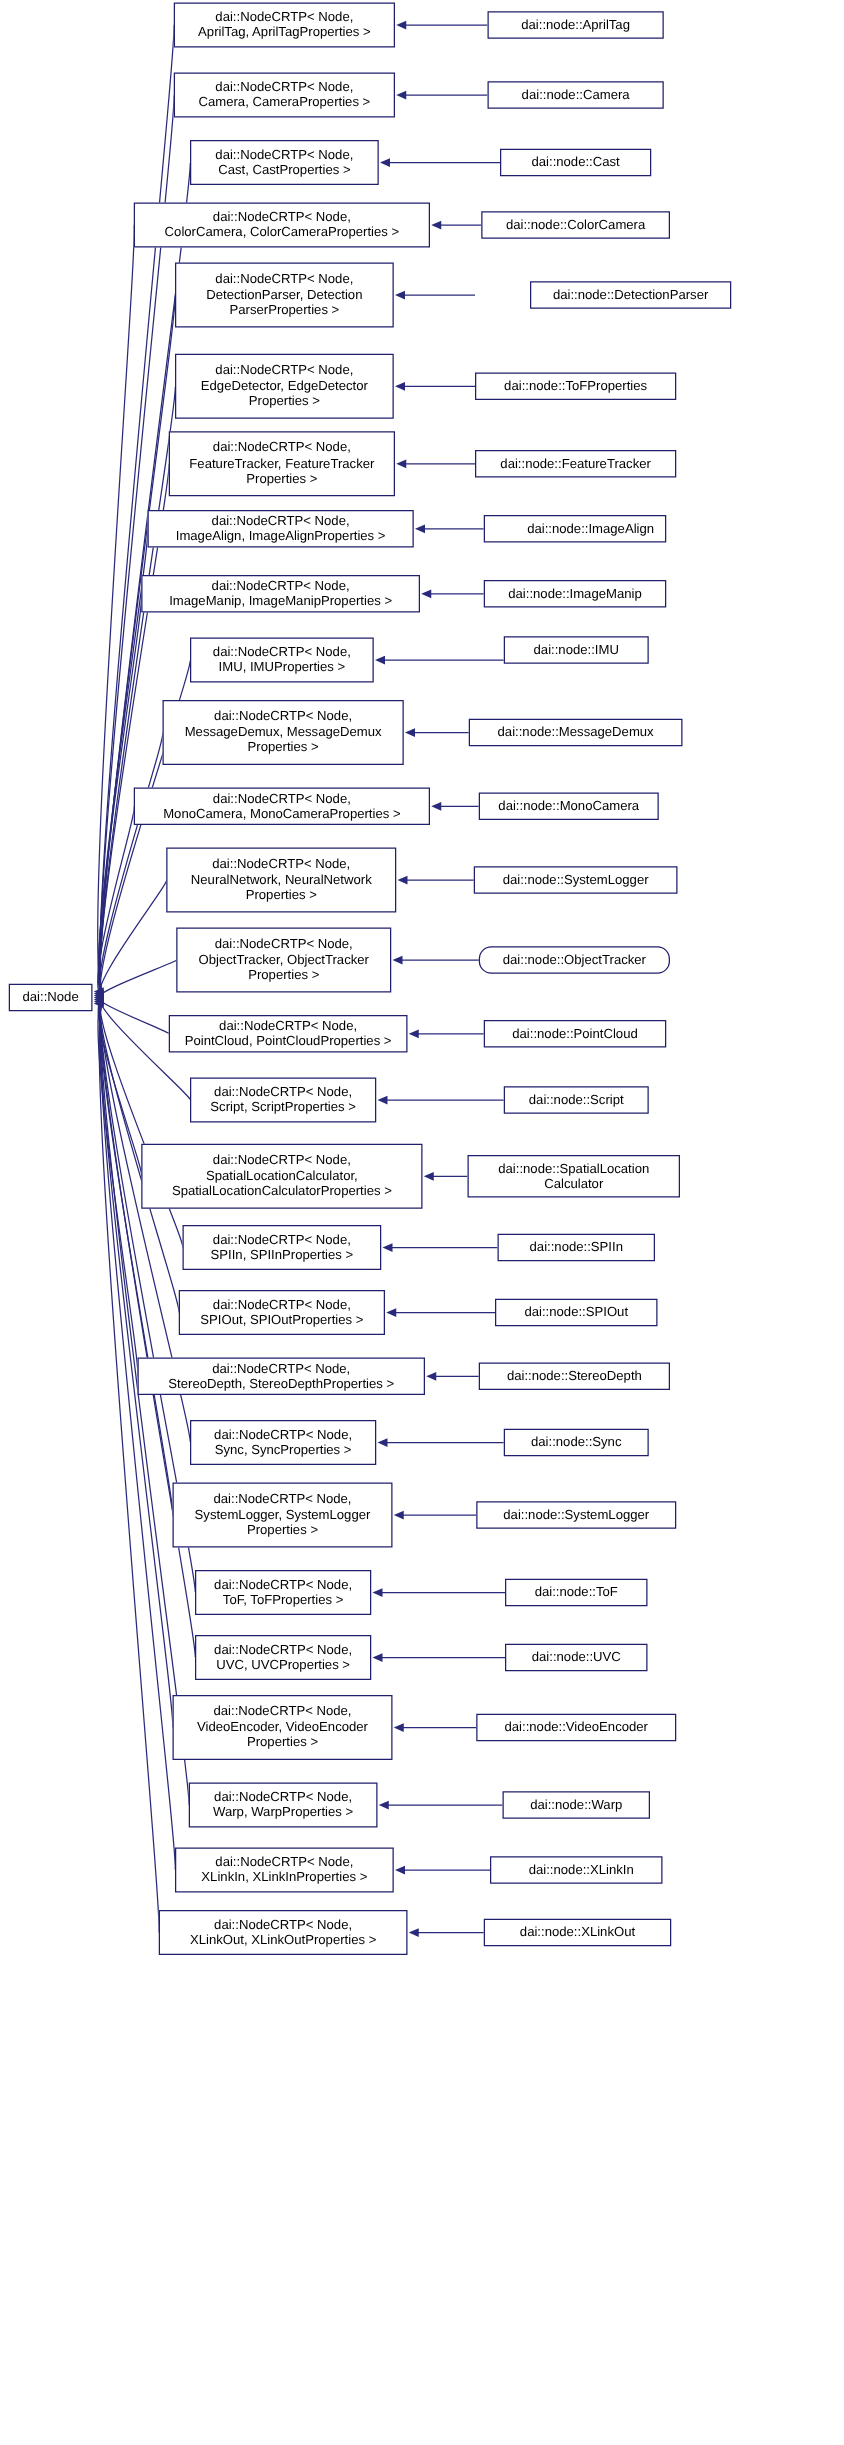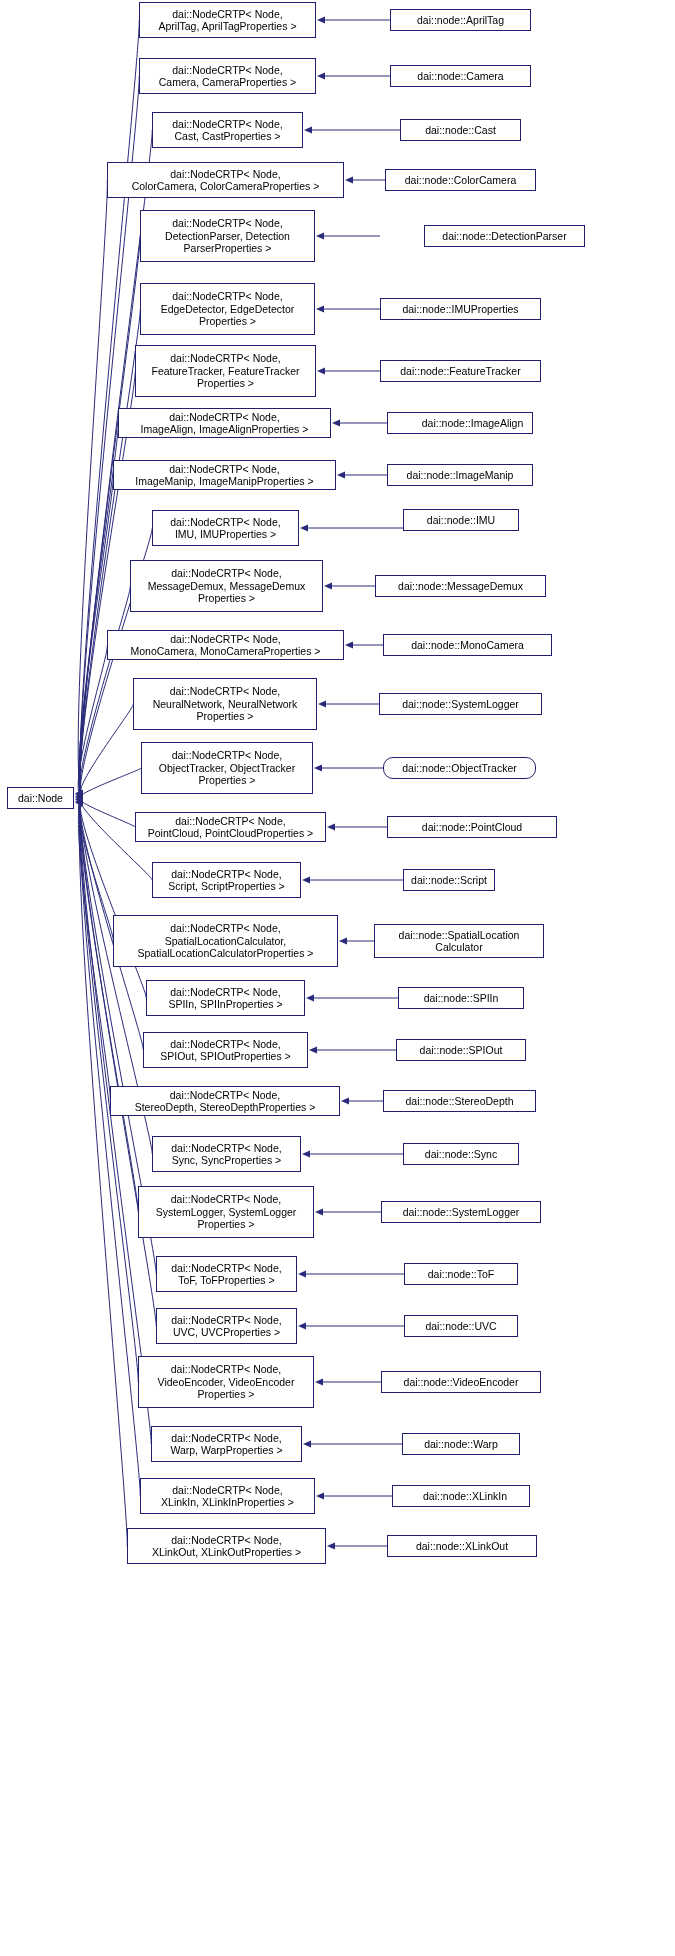--- a/index.html
+++ b/index.html
@@ -134,55 +134,55 @@
       <div class="node" style="left: 107px; top: 162px; width: 237px; height: 36px;">dai::NodeCRTP&lt; Node,
 ColorCamera, ColorCameraProperties &gt;</div>
       <div class="node" style="left: 385px; top: 169px; width: 151px; height: 22px;">dai::node::ColorCamera</div>
       <div class="node" style="left: 140px; top: 210px; width: 175px; height: 52px;">dai::NodeCRTP&lt; Node,
 DetectionParser, Detection
 ParserProperties &gt;</div>
       <div class="node" style="left: 380px; top: 225px; width: 161px; height: 22px; margin-left: 44px;">dai::node::DetectionParser</div>
       <div class="node" style="left: 140px; top: 283px; width: 175px; height: 52px;">dai::NodeCRTP&lt; Node,
 EdgeDetector, EdgeDetector
 Properties &gt;</div>
-      <div class="node" style="left: 380px; top: 298px; width: 161px; height: 22px;">dai::node::IMUProperties</div>
+      <div class="node" style="left: 380px; top: 298px; width: 161px; height: 22px;">dai::node::ToFProperties</div>
       <div class="node" style="left: 135px; top: 345px; width: 181px; height: 52px;">dai::NodeCRTP&lt; Node,
 FeatureTracker, FeatureTracker
 Properties &gt;</div>
       <div class="node" style="left: 380px; top: 360px; width: 161px; height: 22px;">dai::node::FeatureTracker</div>
       <div class="node" style="left: 118px; top: 408px; width: 213px; height: 30px;">dai::NodeCRTP&lt; Node,
 ImageAlign, ImageAlignProperties &gt;</div>
       <div class="node" style="left: 387px; top: 412px; width: 146px; height: 22px; padding-left: 28px;">dai::node::ImageAlign</div>
       <div class="node" style="left: 113px; top: 460px; width: 223px; height: 30px;">dai::NodeCRTP&lt; Node,
 ImageManip, ImageManipProperties &gt;</div>
       <div class="node" style="left: 387px; top: 464px; width: 146px; height: 22px;">dai::node::ImageManip</div>
       <div class="node" style="left: 152px; top: 510px; width: 147px; height: 36px;">dai::NodeCRTP&lt; Node,
 IMU, IMUProperties &gt;</div>
       <div class="node" style="left: 403px; top: 509px; width: 116px; height: 22px;">dai::node::IMU</div>
       <div class="node" style="left: 130px; top: 560px; width: 193px; height: 52px;">dai::NodeCRTP&lt; Node,
 MessageDemux, MessageDemux
 Properties &gt;</div>
       <div class="node" style="left: 375px; top: 575px; width: 171px; height: 22px;">dai::node::MessageDemux</div>
       <div class="node" style="left: 107px; top: 630px; width: 237px; height: 30px;">dai::NodeCRTP&lt; Node,
 MonoCamera, MonoCameraProperties &gt;</div>
-      <div class="node" style="left: 383px; top: 634px; width: 169px; height: 22px;">dai::node::MonoCamera</div>
+      <div class="node" style="left: 383px; top: 634px; width: 144px; height: 22px;">dai::node::MonoCamera</div>
       <div class="node" style="left: 133px; top: 678px; width: 184px; height: 52px;">dai::NodeCRTP&lt; Node,
 NeuralNetwork, NeuralNetwork
 Properties &gt;</div>
       <div class="node" style="left: 379px; top: 693px; width: 163px; height: 22px;">dai::node::SystemLogger</div>
       <div class="node" style="left: 141px; top: 742px; width: 172px; height: 52px;">dai::NodeCRTP&lt; Node,
 ObjectTracker, ObjectTracker
 Properties &gt;</div>
       <div class="node" style="left: 383px; top: 757px; width: 153px; height: 22px; border-radius: 10px;">dai::node::ObjectTracker</div>
       <div class="node" style="left: 135px; top: 812px; width: 191px; height: 30px;">dai::NodeCRTP&lt; Node,
 PointCloud, PointCloudProperties &gt;</div>
-      <div class="node" style="left: 387px; top: 816px; width: 170px; height: 22px;">dai::node::PointCloud</div>
+      <div class="node" style="left: 387px; top: 816px; width: 146px; height: 22px;">dai::node::PointCloud</div>
       <div class="node" style="left: 152px; top: 862px; width: 149px; height: 36px;">dai::NodeCRTP&lt; Node,
 Script, ScriptProperties &gt;</div>
-      <div class="node" style="left: 403px; top: 869px; width: 92px; height: 22px;">dai::node::Script</div>
+      <div class="node" style="left: 403px; top: 869px; width: 116px; height: 22px;">dai::node::Script</div>
       <div class="node" style="left: 113px; top: 915px; width: 225px; height: 52px;">dai::NodeCRTP&lt; Node,
 SpatialLocationCalculator,
 SpatialLocationCalculatorProperties &gt;</div>
       <div class="node" style="left: 374px; top: 924px; width: 170px; height: 34px;">dai::node::SpatialLocation
 Calculator</div>
       <div class="node" style="left: 146px; top: 980px; width: 159px; height: 36px;">dai::NodeCRTP&lt; Node,
 SPIIn, SPIInProperties &gt;</div>
       <div class="node" style="left: 398px; top: 987px; width: 126px; height: 22px;">dai::node::SPIIn</div>
       <div class="node" style="left: 143px; top: 1032px; width: 165px; height: 36px;">dai::NodeCRTP&lt; Node,
 SPIOut, SPIOutProperties &gt;</div>

